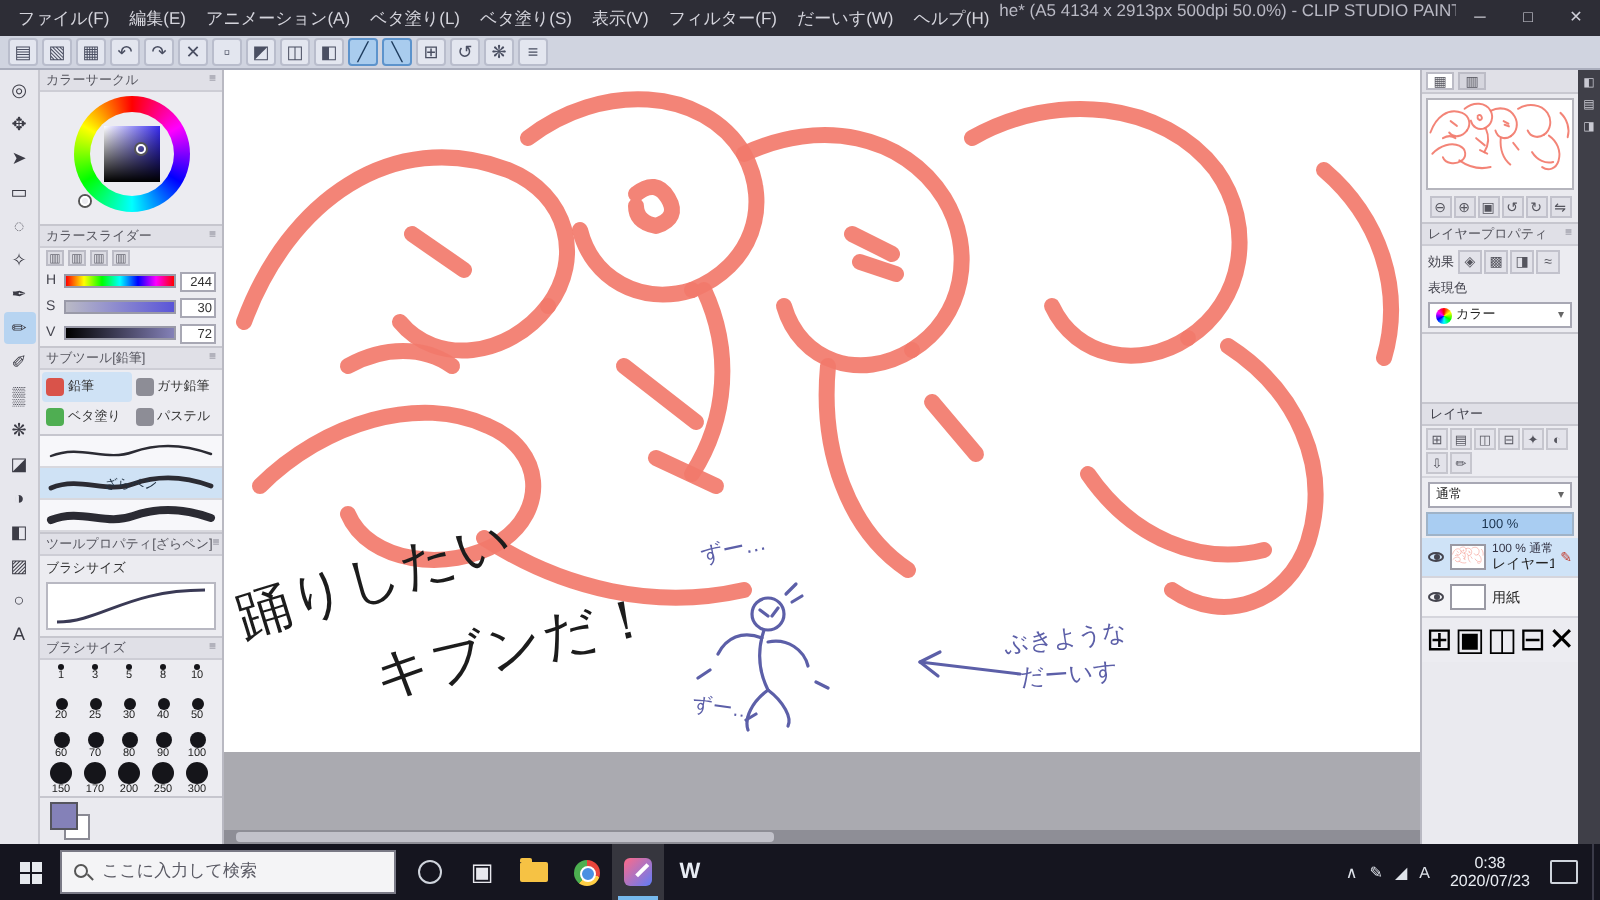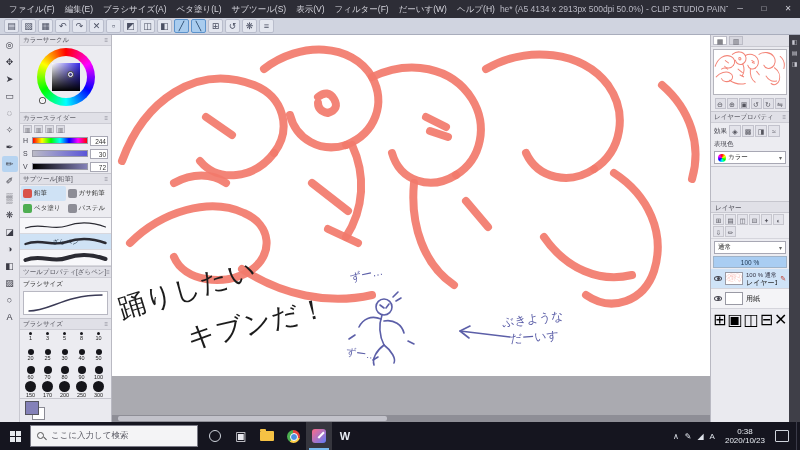--- a/index.html
+++ b/index.html
@@ -1,21 +1,21 @@
 <!DOCTYPE html>
 <html style="--ink: #f2796b; --note: #5c5fa8; --main: #8481b8; --accent: #7ab4e8;"><head>
 <meta charset="utf-8">
 <style>
   *{margin:0;padding:0;box-sizing:border-box;}
   html,body{width:800px;height:450px;overflow:hidden;}
   body{font-family:"Liberation Sans","DejaVu Sans",sans-serif;background:#eaeaef;}
   #app{position:relative;width:800px;height:450px;background:#eaeaef;}
 
   
-  .menubar{position:absolute;top:0;left:0;right:0;height:18px;background:#2d2d36;display:flex;align-items:center;padding-left:4px;color:#d4d4dc;}
+  .menubar{position:absolute;top:0;left:0;right:0;height:18px;background:#2d2d36;display:flex;align-items:flex-start;padding-left:4px;color:#d4d4dc;}
   .menus{display:flex;}
   .menu-item{font-size:8.5px;line-height:18px;padding:0 5px;white-space:nowrap;}
   .win-title{flex:1;text-align:center;font-size:8.5px;color:#b9b9c4;white-space:nowrap;overflow:hidden;}
   .win-controls{display:flex;height:18px;}
   .win-btn{width:24px;text-align:center;line-height:18px;font-size:8px;color:#cfcfd8;}
 
   
   .cmdbar{position:absolute;top:18px;left:0;right:0;height:17px;background:#d0d4e0;border-bottom:1px solid #a9adbc;display:flex;align-items:center;gap:2px;padding:0 4px;}
   .cmd-icon{width:15px;height:14px;font-size:9px;line-height:13px;text-align:center;color:#4a4f62;background:#e3e6ef;border:1px solid #b9bdcc;border-radius:2px;}
   .cmd-icon.active{background:#a9ccee;border-color:#5c93cc;color:#1c3a5c;}
@@ -164,23 +164,23 @@
 </style>
 </head>
 <body>
 
 <div id="app">
 
   <div class="menubar">
     <div class="menus">
         <span class="menu-item">ファイル(F)</span>
         <span class="menu-item">編集(E)</span>
-        <span class="menu-item">ブラシサイズ(A)</span>
+        <span class="menu-item">アニメーション(A)</span>
         <span class="menu-item">ベタ塗り(L)</span>
-        <span class="menu-item">サブツール(S)</span>
+        <span class="menu-item">ベタ塗り(S)</span>
         <span class="menu-item">表示(V)</span>
         <span class="menu-item">フィルター(F)</span>
         <span class="menu-item">だーいす(W)</span>
         <span class="menu-item">ヘルプ(H)</span>
       </div>
     <div class="win-title">he* (A5 4134 x 2913px 500dpi 50.0%) - CLIP STUDIO PAINT PRO</div>
     <div class="win-controls">
       <span class="win-btn">─</span>
       <span class="win-btn">□</span>
       <span class="win-btn">✕</span>
@@ -620,20 +620,20 @@
     <div class="tb-spacer"></div>
     <div class="tray">
       <span class="tray-icons" style="display:flex;gap:6px;">
           <span class="tray-ic">∧</span>
           <span class="tray-ic">✎</span>
           <span class="tray-ic">◢</span>
           <span class="tray-ic">A</span>
         </span>
       <div class="clock">
         <div>0:38</div>
-        <div>2020/10/23</div>
+        <div>2020/07/23</div>
       </div>
       <span class="action-center"></span>
     </div>
     <div class="show-desktop"></div>
   </div>
 
 </div>
 
 </body></html>

